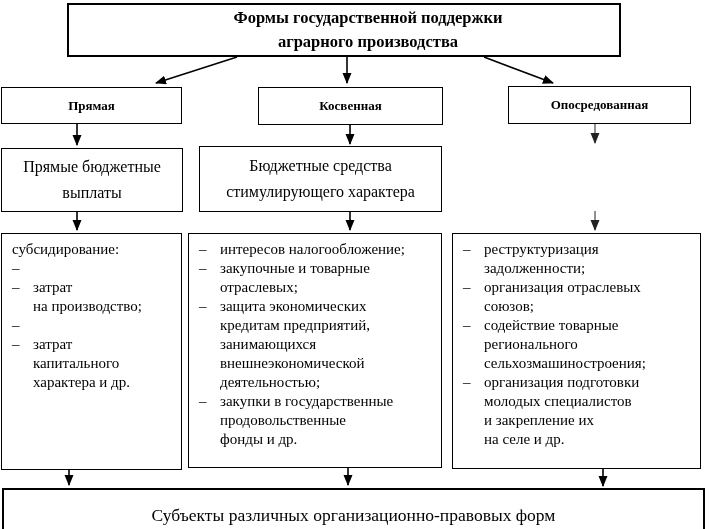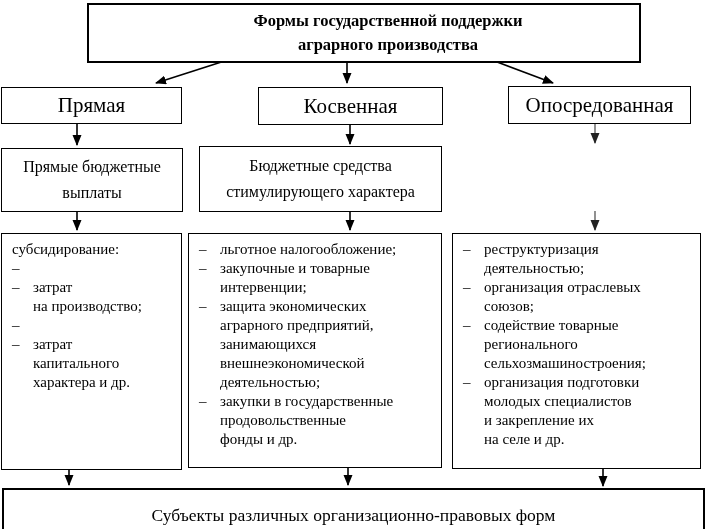--- a/index.html
+++ b/index.html
@@ -4,21 +4,21 @@
 <style>
   html,body { margin:0; padding:0; background:#fff; }
   .stage {
     position:relative; width:709px; height:529px; background:#ffffff;
     font-family:"Liberation Serif", serif; color:#000; overflow:hidden;
   }
   .box { position:absolute; background:#fff; border:1px solid #000; box-sizing:border-box; }
   .center { display:flex; align-items:center; justify-content:center; text-align:center; }
   .pre { white-space:pre-line; }
   .title-box { border-width:2px; font-weight:bold; font-size:16.5px; line-height:24px; }
-  .cat-box  { font-weight:normal; font-size:21px; }
+  .cat-box  { font-weight:bold; font-size:13px; }
   .sub-box  { font-size:16px; line-height:26px; }
   .list-box { font-size:15px; line-height:19px; padding:6px 4px 0 10px; }
   .list-header { margin-bottom:0; }
   .li { display:flex; }
   .dash { flex:0 0 21px; width:21px; }
   .li-text { flex:1 1 auto; }
   .footer-box { border-width:2px; font-size:17.5px; }
   svg.connectors { position:absolute; left:0; top:0; pointer-events:none; }
 </style>
 </head>
@@ -66,21 +66,21 @@
       <line x1="69" y1="470" x2="69" y2="485" stroke="#000" stroke-width="1.6" marker-end="url(#ah)"></line>
     </g>
     <g>
       <line x1="348" y1="468" x2="348" y2="485" stroke="#000" stroke-width="1.6" marker-end="url(#ah)"></line>
     </g>
     <g>
       <line x1="603" y1="469" x2="603" y2="486" stroke="#000" stroke-width="1.6" marker-end="url(#ah)"></line>
     </g>
   </svg>
 
-  <div class="box title-box center pre" style="left:87px; top:3px; width:554px; height:60px;padding-left:48px;">Формы государственной поддержки
+  <div class="box title-box center pre" style="left:67px; top:3px; width:554px; height:54px;padding-left:48px;">Формы государственной поддержки
 аграрного производства</div>
 
   <div class="box cat-box center" style="left:1px; top:87px; width:181px; height:37px;">Прямая</div>
   <div class="box cat-box center" style="left:508px; top:86px; width:183px; height:38px;">Опосредованная</div>
   <div class="box cat-box center" style="left:258px; top:87px; width:185px; height:38px;">Косвенная</div>
 
   <div class="box sub-box center pre" style="left:1px; top:148px; width:182px; height:64px;">Прямые бюджетные
 выплаты</div>
   <div class="box sub-box center pre" style="left:199px; top:146px; width:243px; height:66px;">Бюджетные средства
 стимулирующего характера</div>
@@ -102,48 +102,48 @@
       <span class="dash">–</span>
       <span class="li-text pre">затрат
 капитального
 характера и др.</span>
     </div>
   </div>
 
   <div class="box list-box" style="left:188px; top:233px; width:254px; height:235px;">
     <div class="li">
       <span class="dash">–</span>
-      <span class="li-text pre">льготное налогообложение;</span>
+      <span class="li-text pre">интересов налогообложение;</span>
     </div>
     <div class="li">
       <span class="dash">–</span>
       <span class="li-text pre">закупочные и товарные
-интервенции;</span>
+отраслевых;</span>
     </div>
     <div class="li">
       <span class="dash">–</span>
       <span class="li-text pre">защита экономических
-аграрного предприятий,
+кредитам предприятий,
 занимающихся
 внешнеэкономической
 деятельностью;</span>
     </div>
     <div class="li">
       <span class="dash">–</span>
       <span class="li-text pre">закупки в государственные
 продовольственные
 фонды и др.</span>
     </div>
   </div>
 
   <div class="box list-box" style="left:452px; top:233px; width:249px; height:236px;">
     <div class="li">
       <span class="dash">–</span>
       <span class="li-text pre">реструктуризация
-деятельностью;</span>
+задолженности;</span>
     </div>
     <div class="li">
       <span class="dash">–</span>
       <span class="li-text pre">организация отраслевых
 союзов;</span>
     </div>
     <div class="li">
       <span class="dash">–</span>
       <span class="li-text pre">содействие товарные
 регионального

